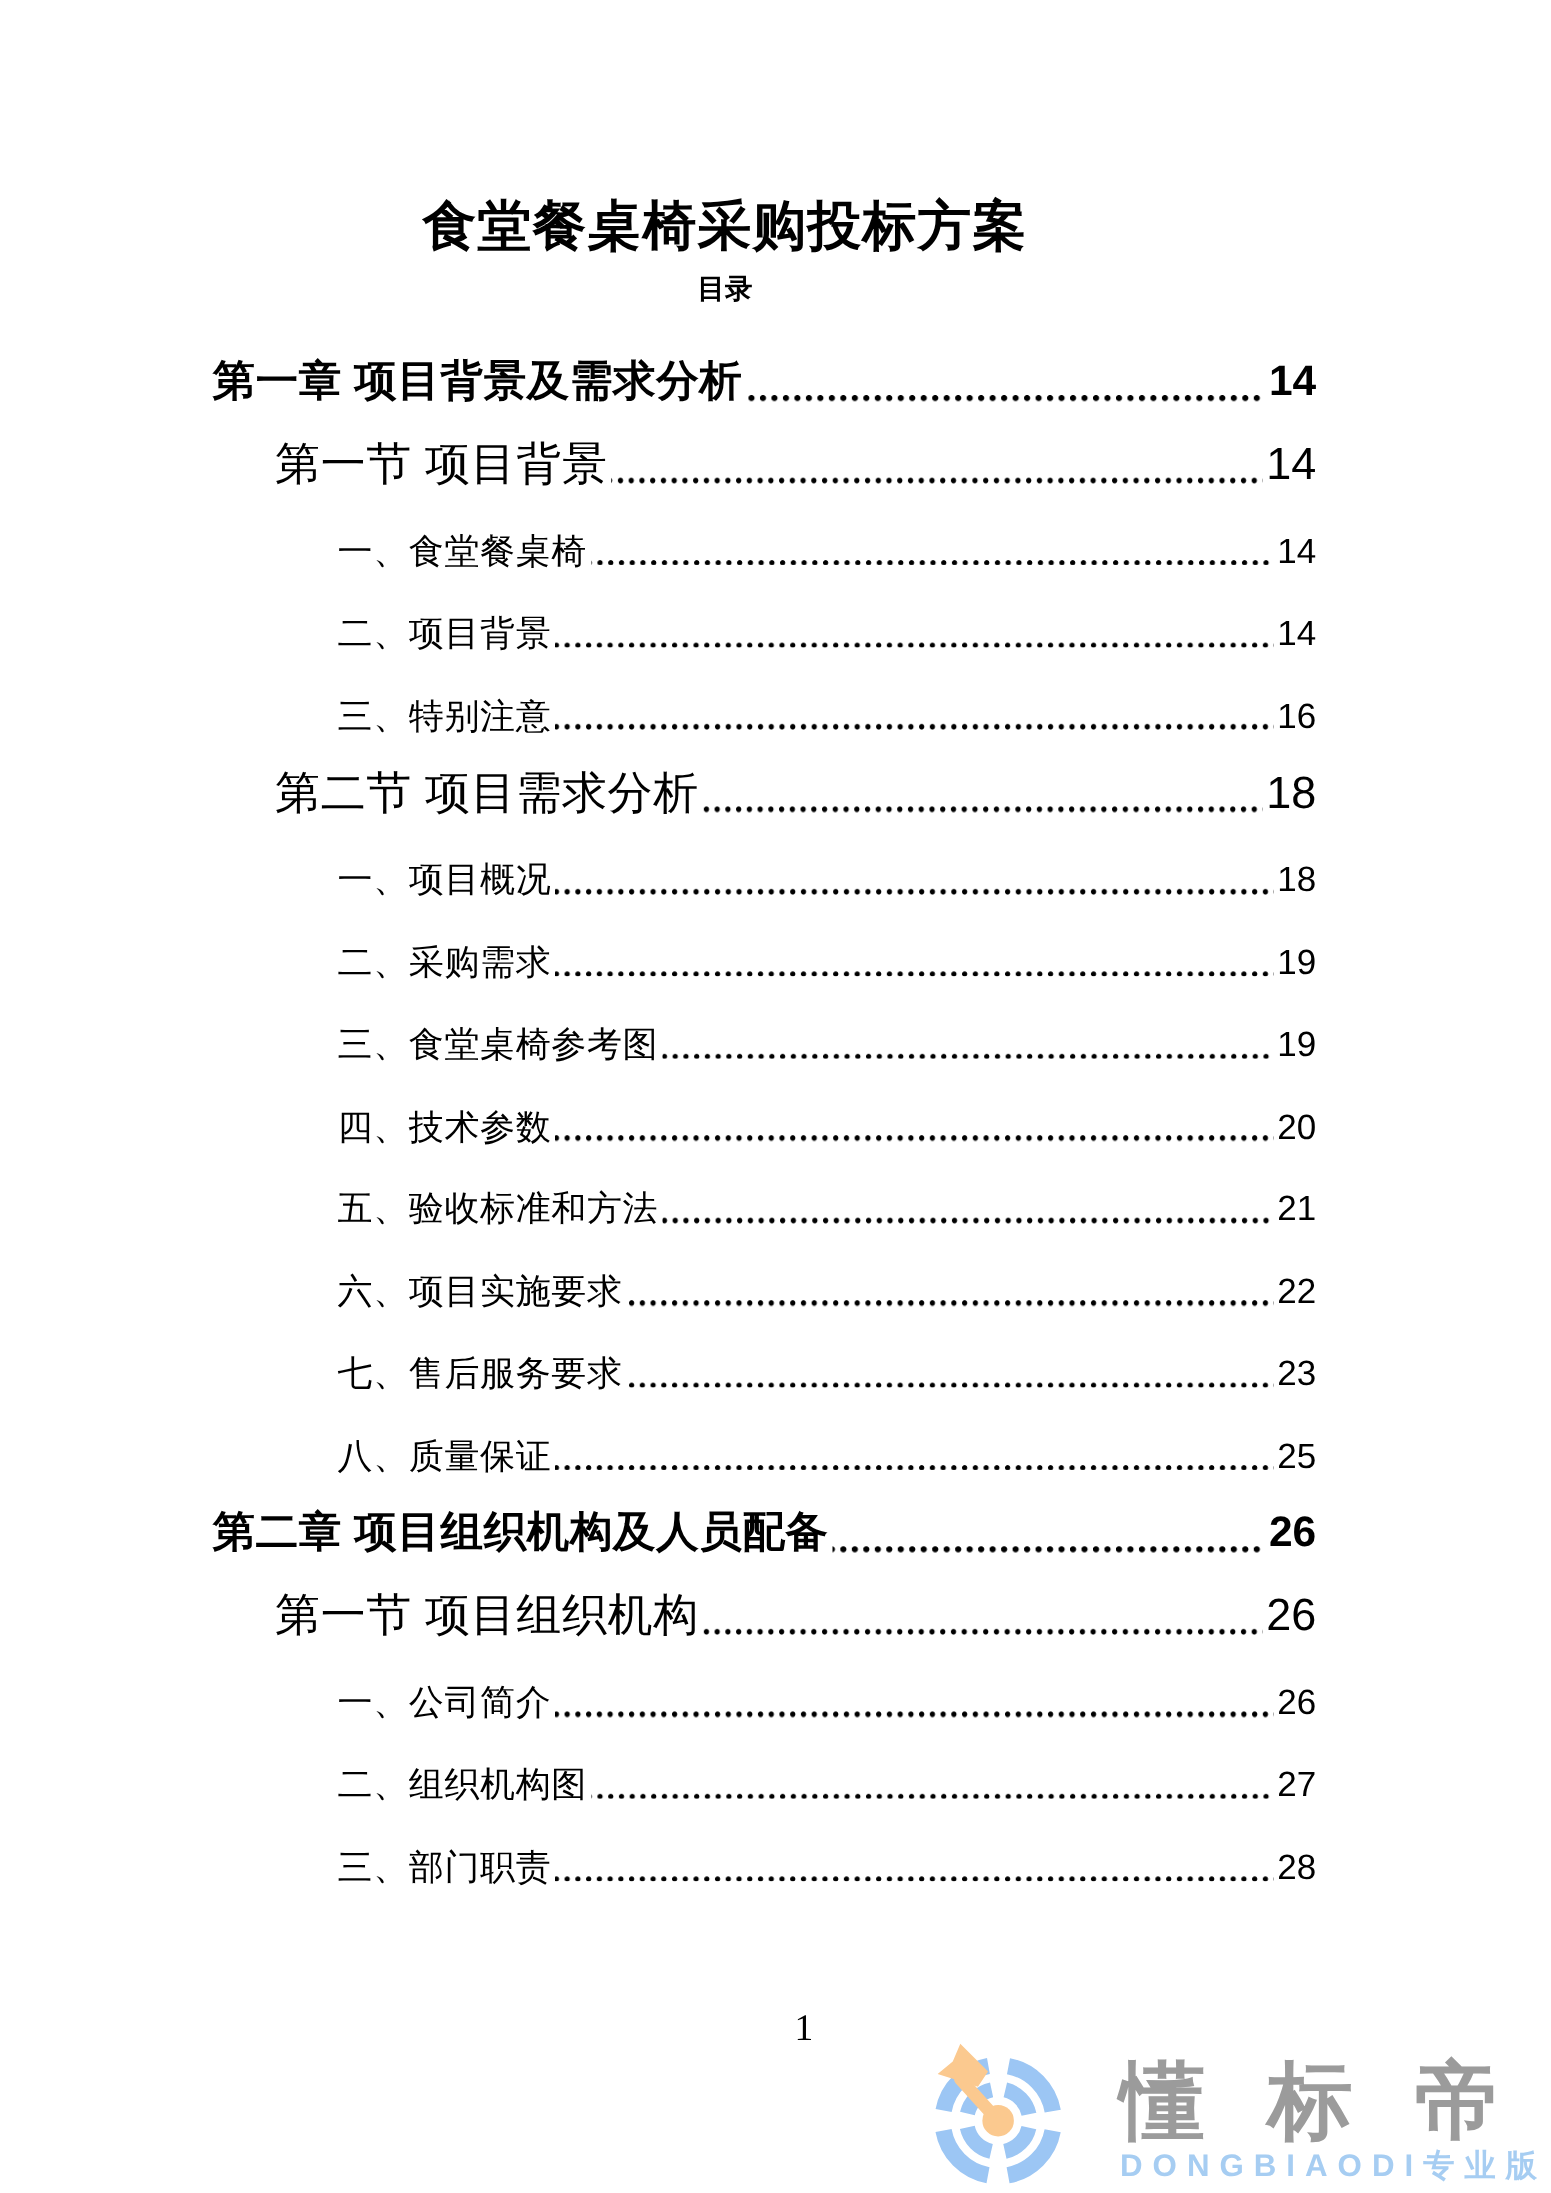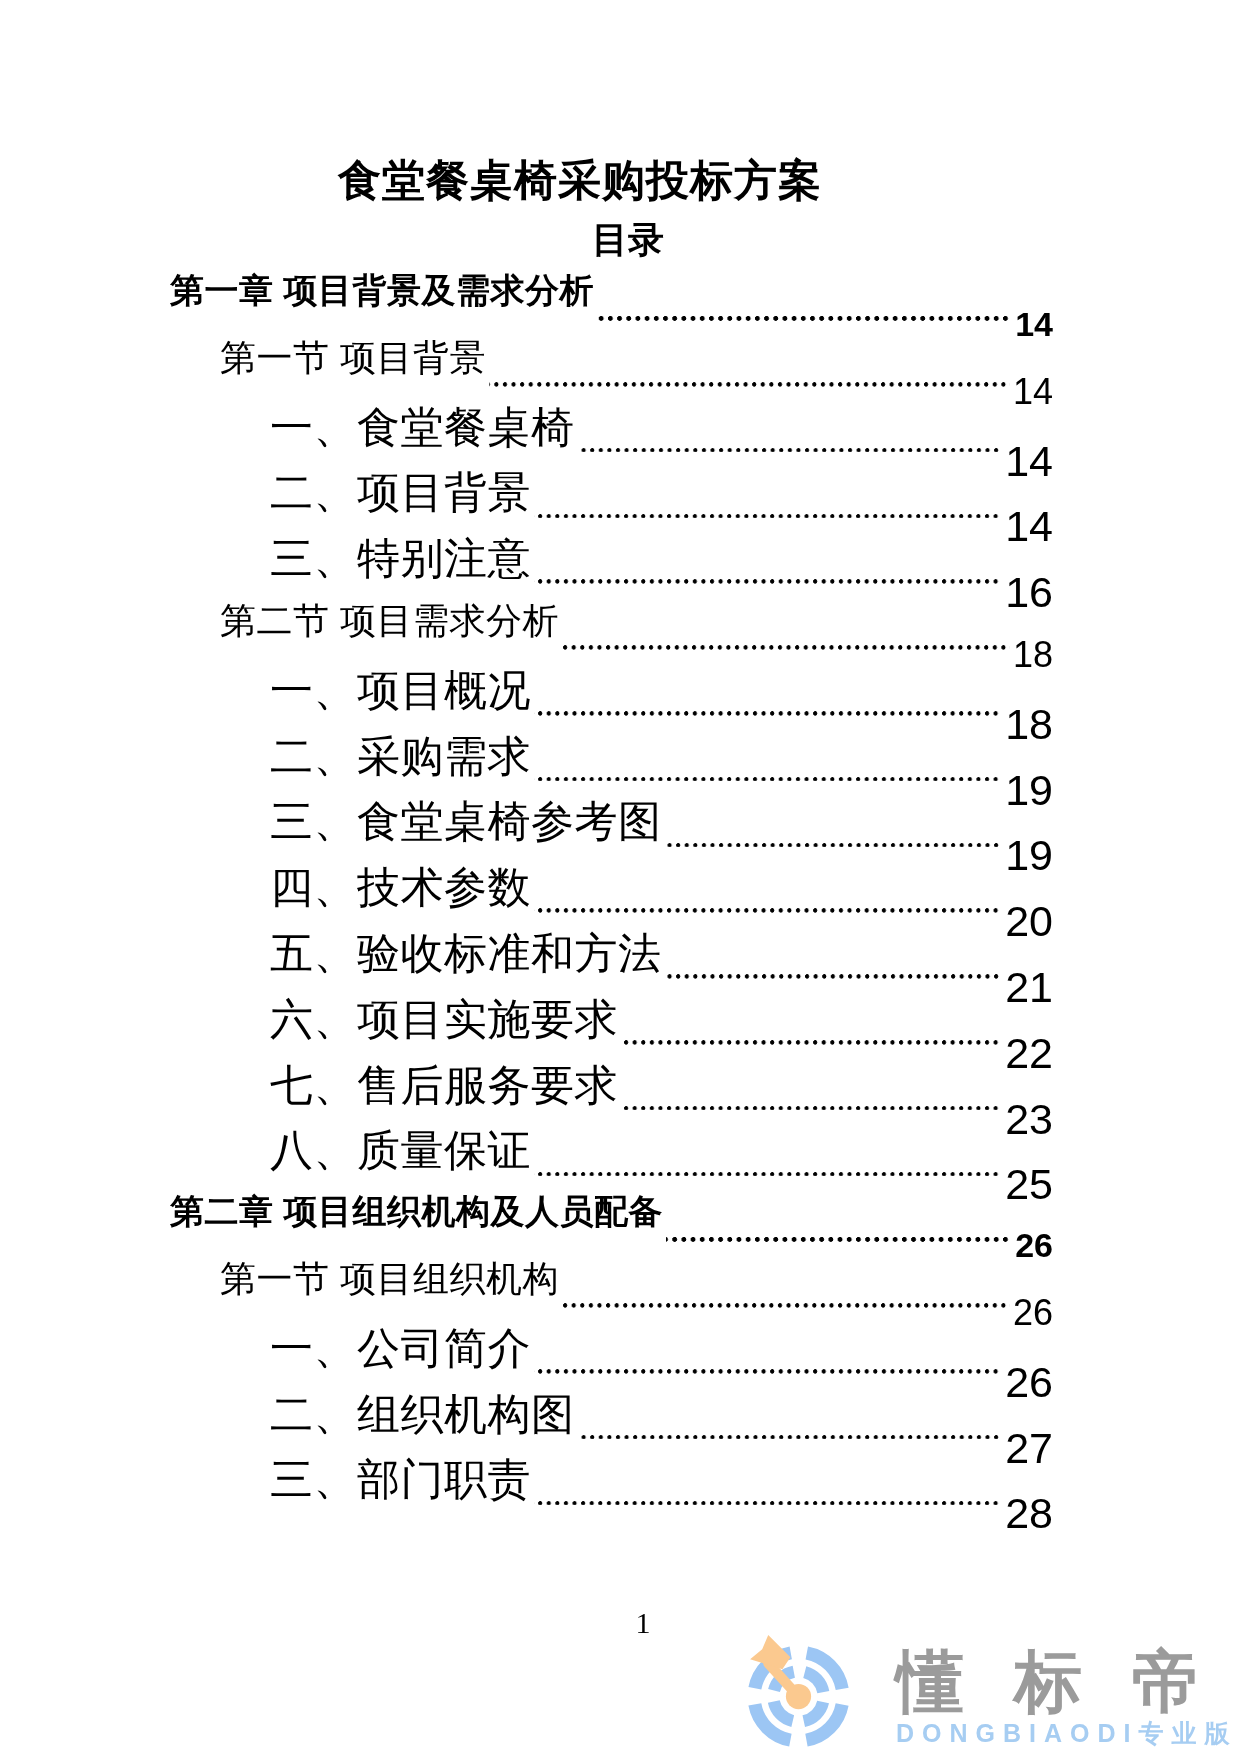--- a/index.html
+++ b/index.html
@@ -9,43 +9,43 @@
     font-family:"Liberation Sans","DejaVu Sans",sans-serif;
     border-radius:22px;
   }
   .doc-title {
     position:absolute; top:152px; left:0; width:1160px;
     text-align:center; font-size:43px; font-weight:bold; letter-spacing:1px;
     white-space:nowrap;
   }
   .toc-heading {
     position:absolute; top:216px; left:0; width:1160px;
-    text-align:center; font-size:36px; font-weight:bold;padding-left:48px;
+    text-align:center; font-size:22px; font-weight:bold;
   }
   .toc-list { position:absolute; top:273px; left:170px; width:883px; }
   .toc-row {
-    display:flex; height:65.8px;
+    display:flex; align-items:flex-end; height:65.8px;
     box-sizing:border-box; padding-bottom:15px;
   }
   .toc-label { white-space:nowrap; line-height:1.05; letter-spacing:0.5px; }
   .toc-page  { line-height:1.05; margin-left:1px;margin-top:34px; }
   .toc-leader {
     flex:1; align-self:flex-end; height:4.6px; margin:0 2px 3px 3px;
     background-image: radial-gradient(circle at 2.1px 2.2px, #000 1.75px, transparent 2.4px);
     background-size: 8.6px 4.6px; background-repeat: repeat-x;
     background-position: right bottom;
   }
   .lvl-chapter { font-weight:bold; font-size:34px; }
   .lvl-chapter .toc-leader {
     height:5.2px;
     background-image: radial-gradient(circle at 2.4px 2.5px, #000 2.15px, transparent 2.8px);
     background-size: 9.2px 5.2px;
   }
   .lvl-section { font-size:36px; padding-left:50px; }
-  .lvl-item    { font-size:43px; padding-left:100px; }
+  .lvl-item    { font-size:28px; padding-left:100px; }
   .footer-page-number {
     position:absolute; top:1606px; left:600px; width:86px; text-align:center;
     font-size:30px; font-family:"Liberation Serif","DejaVu Serif",serif;
   }
   
   .wm-icon { position:absolute; left:738px; top:1633px; width:121px; height:121px; }
   .wm-cn {
     position:absolute; left:896px; top:1646px; width:360px;
     font-size:68px; font-weight:bold; color:#9b9b9b;
     letter-spacing:50px; white-space:nowrap; line-height:1.05;

